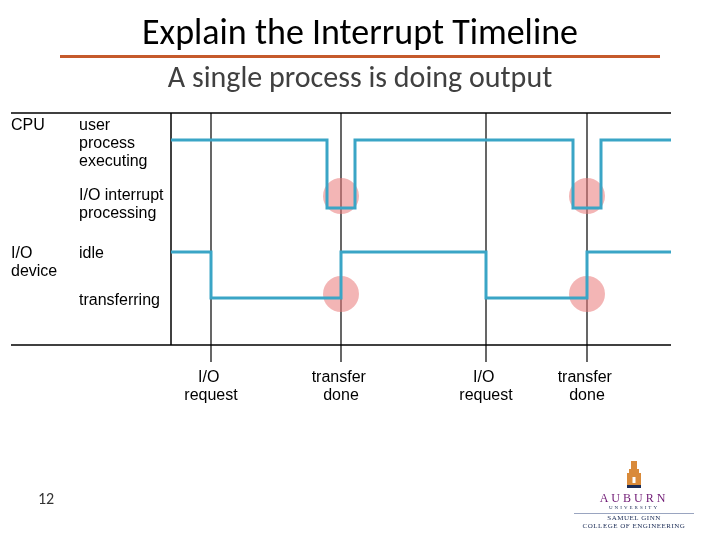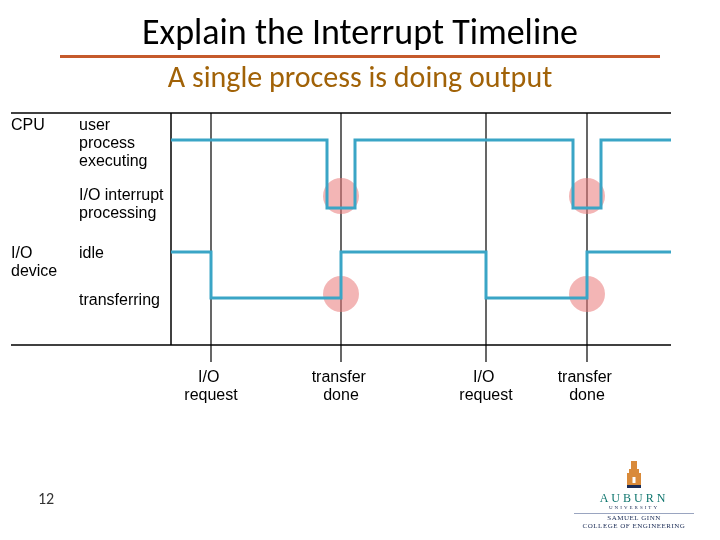--- a/index.html
+++ b/index.html
@@ -34,21 +34,21 @@
     height: 3px;
     background: #c55a2b;
   }
   .subtitle {
     position: absolute;
     top: 58px;
     left: 0;
     width: 720px;
     text-align: center;
     font-size: 30px;
-    color: #a16207;
+    color: #404040;
   }
   .diagram {
     position: absolute;
     top: 110px;
     left: 11px;
     width: 660px;
     height: 340px;
   }
   .diagram svg {
     width: 660px;
@@ -74,21 +74,21 @@
     text-align: center;
   }
   .footer-logo svg {
     display: block;
     margin: 0 auto;
   }
   .footer-logo .uni {
     font-family: "Georgia", serif;
     font-size: 12px;
     letter-spacing: 3px;
-    color: #0f766e;
+    color: #701a75;
     margin-top: 2px;
   }
   .footer-logo .univword {
     font-family: "Georgia", serif;
     font-size: 5px;
     letter-spacing: 2px;
     color: #1a2b55;
     margin-top: -1px;
   }
   .footer-logo .college {

